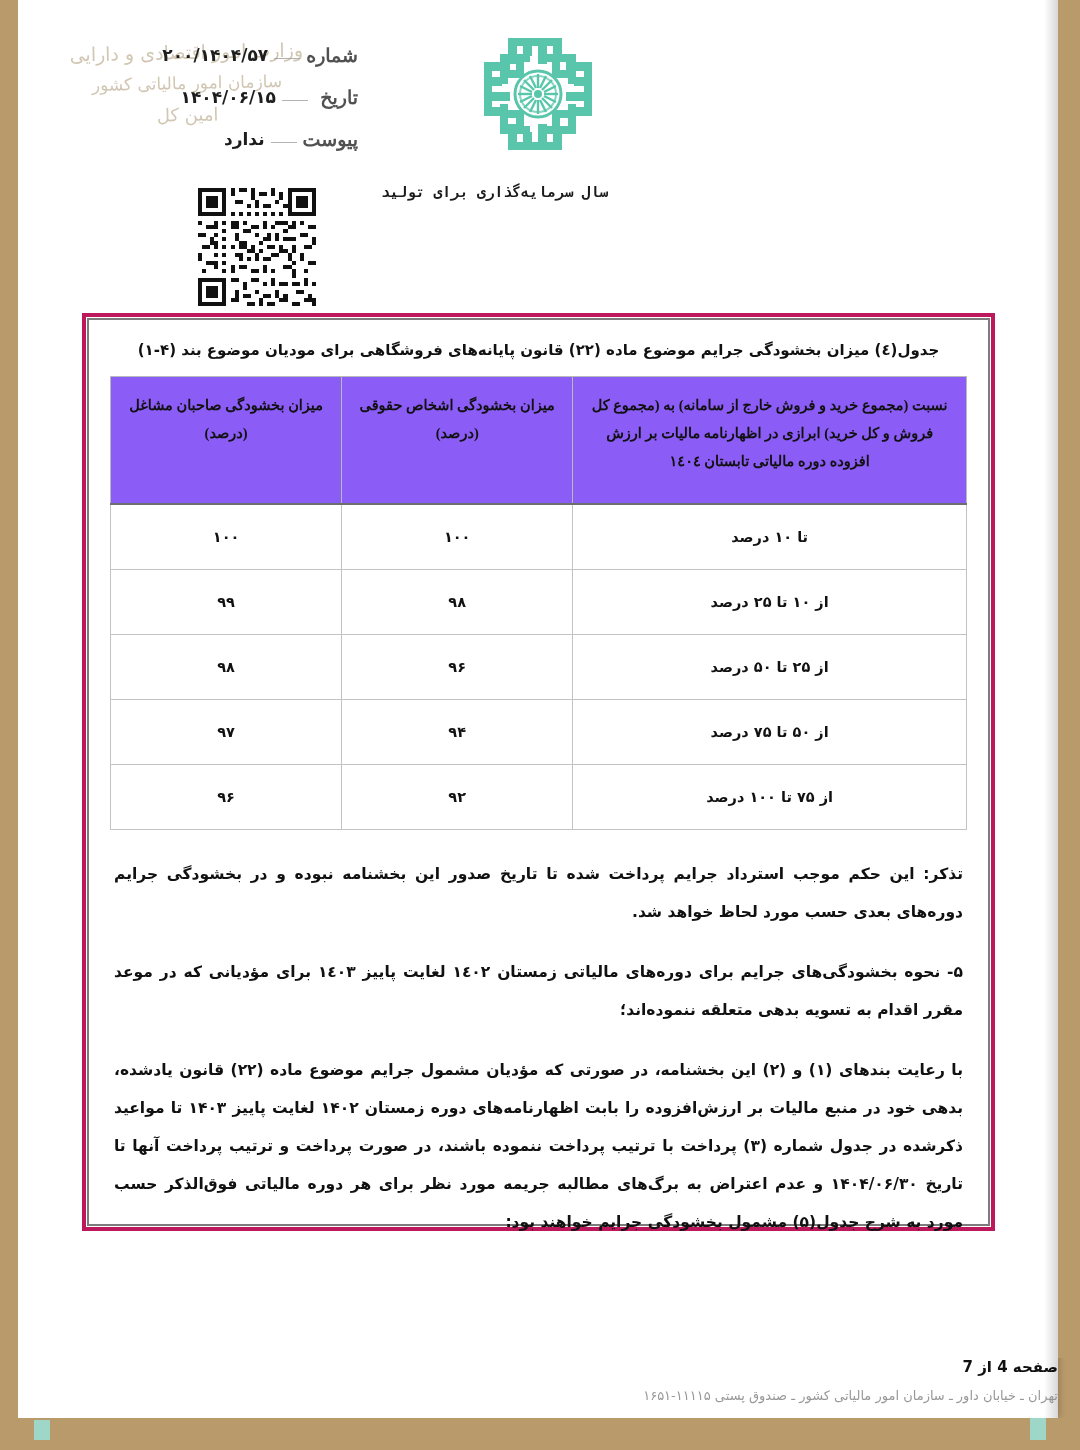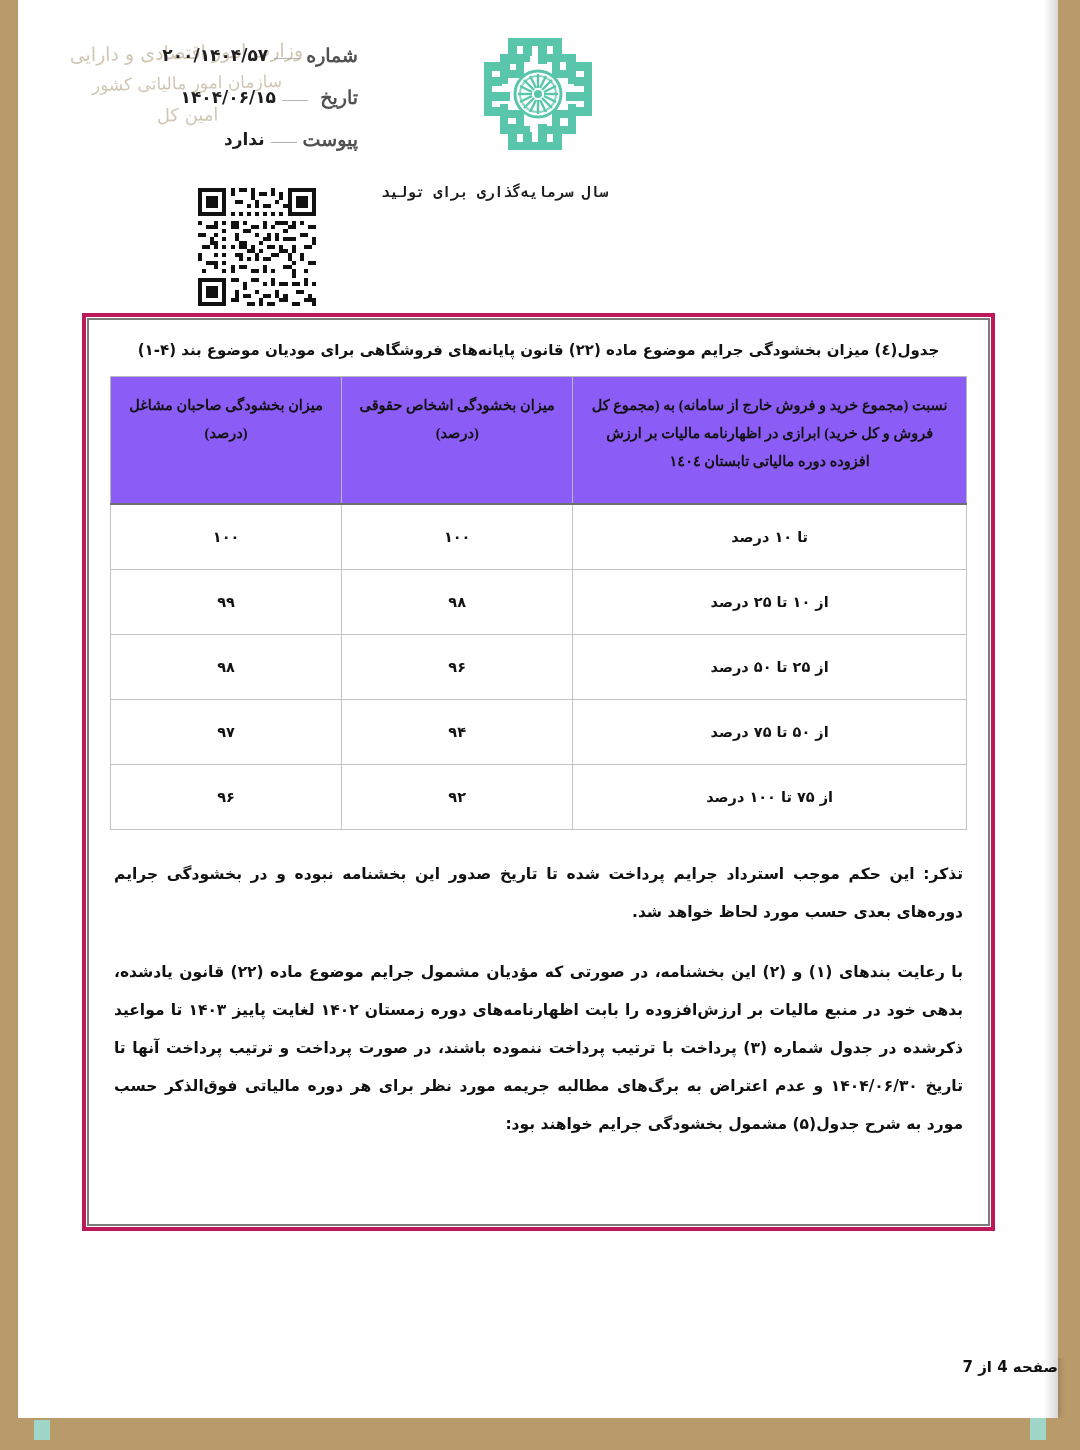--- a/index.html
+++ b/index.html
@@ -352,20 +352,22 @@
       <tr>
         <td class="cell-ratio">از ۷۵ تا ۱۰۰ درصد</td>
         <td>۹۲</td>
         <td>۹۶</td>
       </tr>
     </tbody>
   </table>
 
   <p class="para">تذکر: این حکم موجب استرداد جرایم پرداخت شده تا تاریخ صدور این بخشنامه نبوده و در بخشودگی جرایم دوره‌های بعدی حسب مورد لحاظ خواهد شد.</p>
 
+  <p class="para tight">۵- نحوه بخشودگی‌های جرایم برای دوره‌های مالیاتی زمستان ١٤٠٢ لغایت پاییز ١٤٠٣ برای مؤدیانی که در موعد مقرر اقدام به تسویه بدهی متعلقه ننموده‌اند؛</p>
 
   <p class="para tight">با رعایت بندهای (۱) و (۲) این بخشنامه، در صورتی که مؤدیان مشمول جرایم موضوع ماده (۲۲) قانون یادشده، بدهی خود در منبع مالیات بر ارزش‌افزوده را بابت اظهارنامه‌های دوره زمستان ۱۴۰۲ لغایت پاییز ۱۴۰۳ تا مواعید ذکرشده در جدول شماره (۳) پرداخت با ترتیب پرداخت ننموده باشند، در صورت پرداخت و ترتیب پرداخت آنها تا تاریخ ۱۴۰۴/۰۶/۳۰ و عدم اعتراض به برگ‌های مطالبه جریمه مورد نظر برای هر دوره مالیاتی فوق‌الذکر حسب مورد به شرح جدول(۵) مشمول بخشودگی جرایم خواهند بود:</p>
 
 </div>
 
 <div id="doc-footer">
   <div id="page-number">صفحه  4 از 7</div>
+  <div id="footer-address">تهران ـ خیابان داور ـ سازمان امور مالیاتی کشور ـ صندوق پستی ۱۱۱۱۵-۱۶۵۱</div>
 </div>
 
 </body></html>

